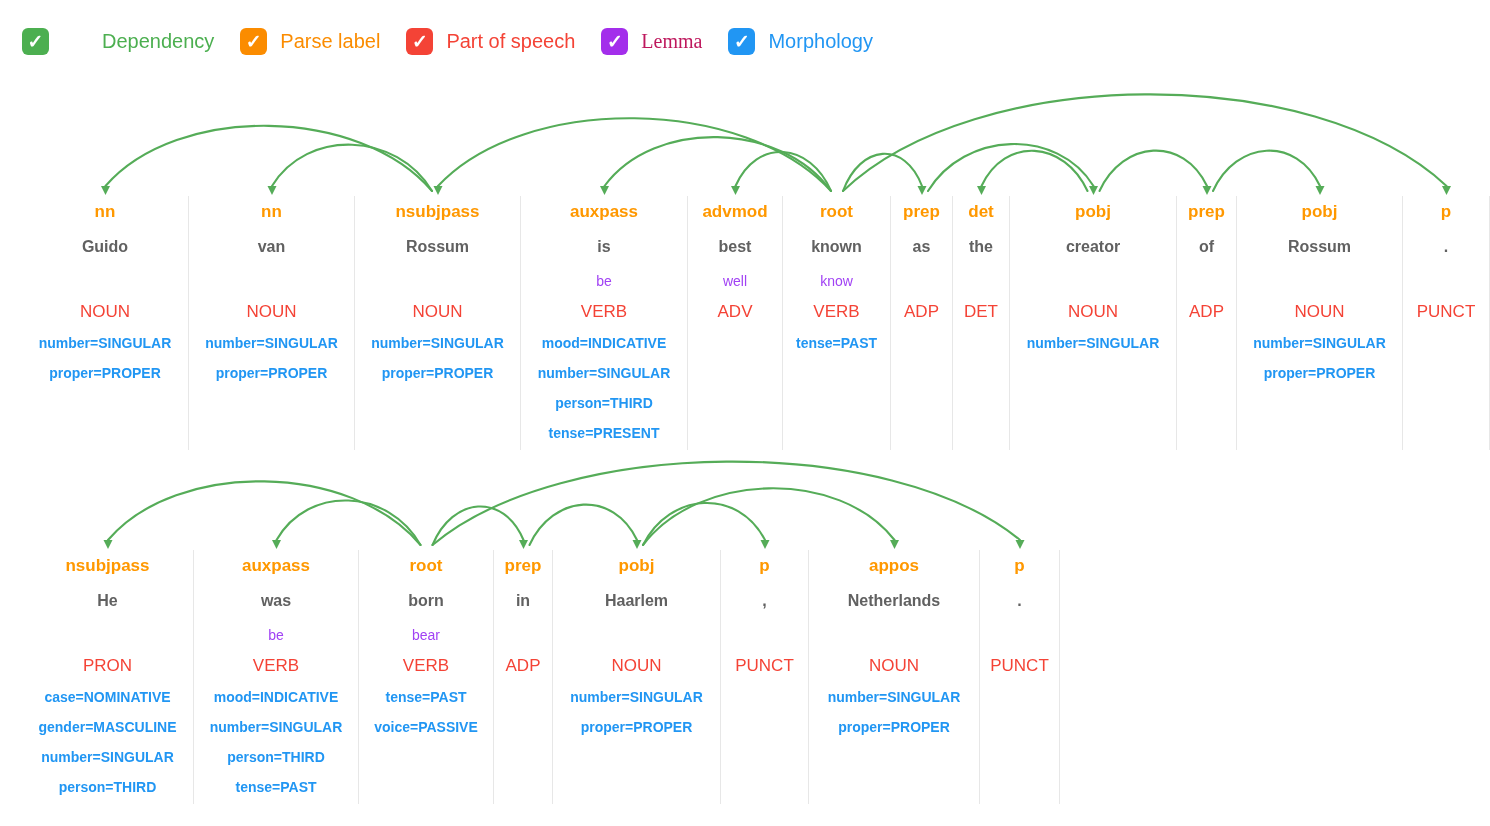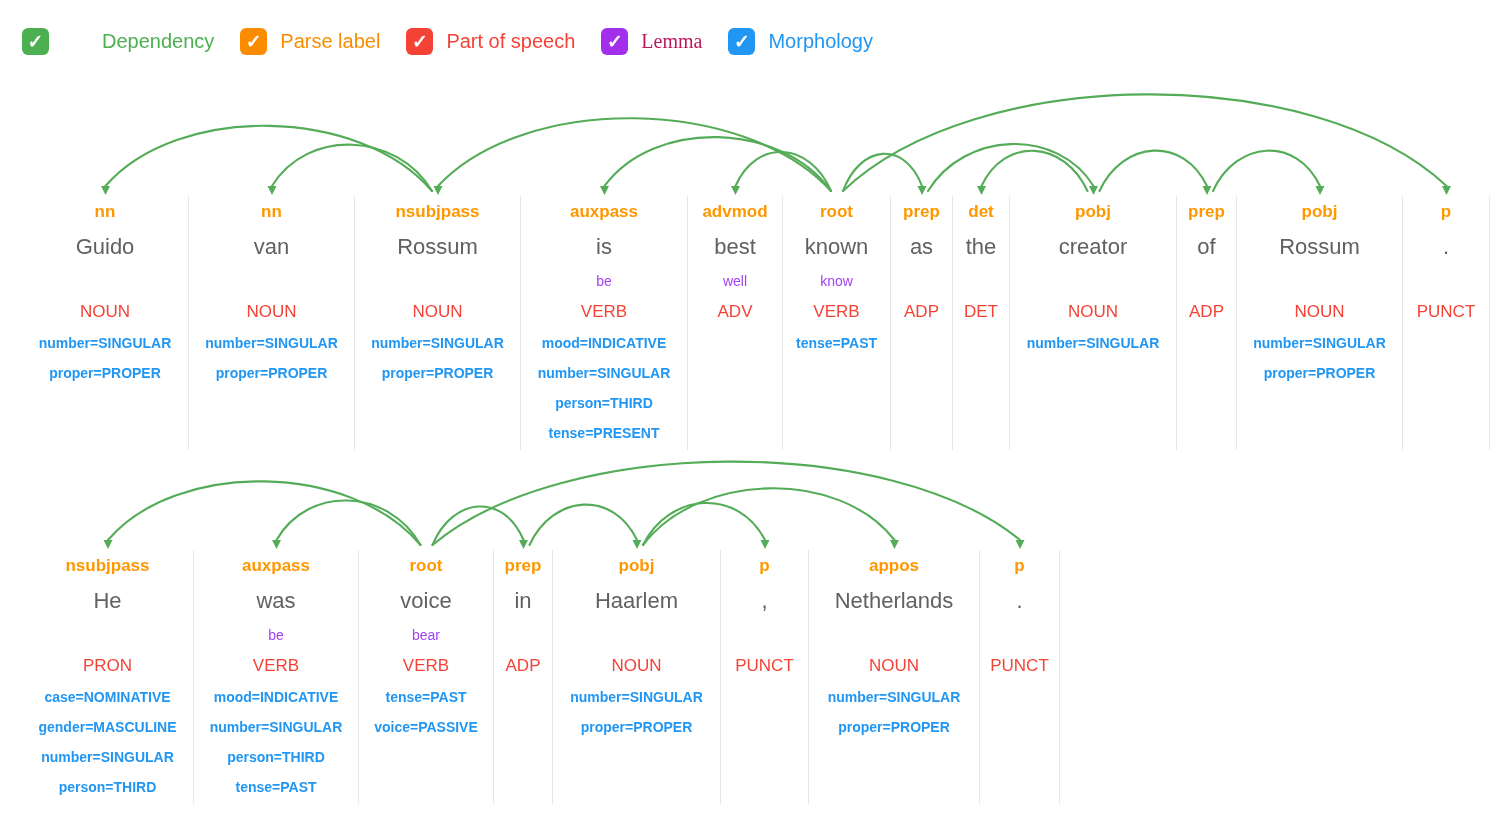--- a/index.html
+++ b/index.html
@@ -27,21 +27,21 @@
   .sentence{position:relative;margin-left:22px;}
   .sentence .arcs{display:block;}
   #sentence-area-1{margin-top:28px;}
   #sentence-area-2{margin-top:6px;}
   .tokens{display:flex;align-items:stretch;}
   .token{
     border-right:1px solid var(--divider);
     min-height:254px;text-align:center;padding-top:0;
   }
   .t-label{height:32px;line-height:32px;font-size:17px;color:var(--label);font-weight:bold;}
-  .t-word{height:38px;line-height:38px;font-size:22px;font-weight:normal;color:var(--word);}
+  .t-word{height:38px;line-height:38px;font-size:16px;font-weight:bold;color:var(--word);}
   .t-lemma{height:30px;line-height:30px;font-size:14px;color:var(--purple);}
   .t-pos{height:32px;line-height:32px;font-size:17px;color:var(--red);}
   .t-morph{height:30px;line-height:30px;font-size:14px;font-weight:bold;color:var(--blue);}
 </style>
 </head>
 <body>
 
 <div class="controls" id="controls">
     <label class="control">
     <span class="cb" style="background: rgb(76, 175, 80);">✓</span>
@@ -236,21 +236,21 @@
     <div class="t-pos">VERB</div>
     <div class="t-morphs">
             <div class="t-morph">mood=INDICATIVE</div>
             <div class="t-morph">number=SINGULAR</div>
             <div class="t-morph">person=THIRD</div>
             <div class="t-morph">tense=PAST</div>
           </div>
   </div>
         <div class="token" style="width: 135px;">
     <div class="t-label">root</div>
-    <div class="t-word">voice</div>
+    <div class="t-word">born</div>
     <div class="t-lemma">bear</div>
     <div class="t-pos">VERB</div>
     <div class="t-morphs">
             <div class="t-morph">tense=PAST</div>
             <div class="t-morph">voice=PASSIVE</div>
           </div>
   </div>
         <div class="token" style="width: 59px;">
     <div class="t-label">prep</div>
     <div class="t-word">in</div>

